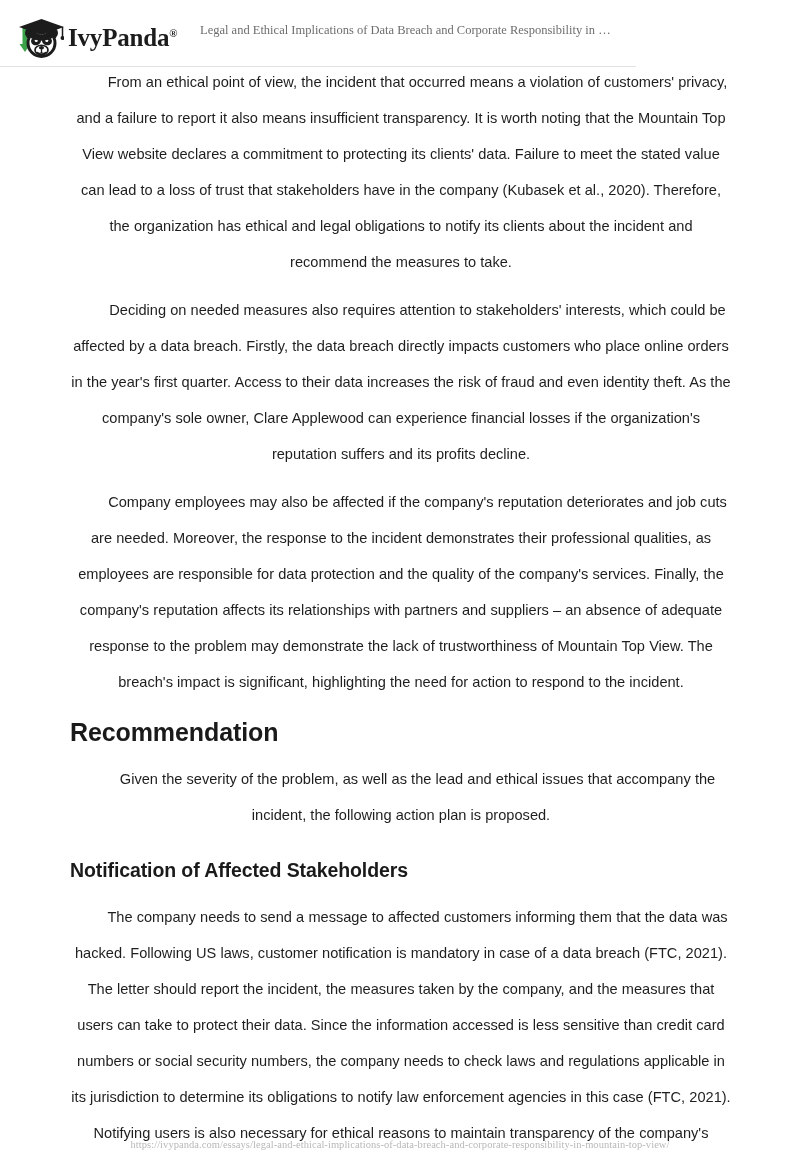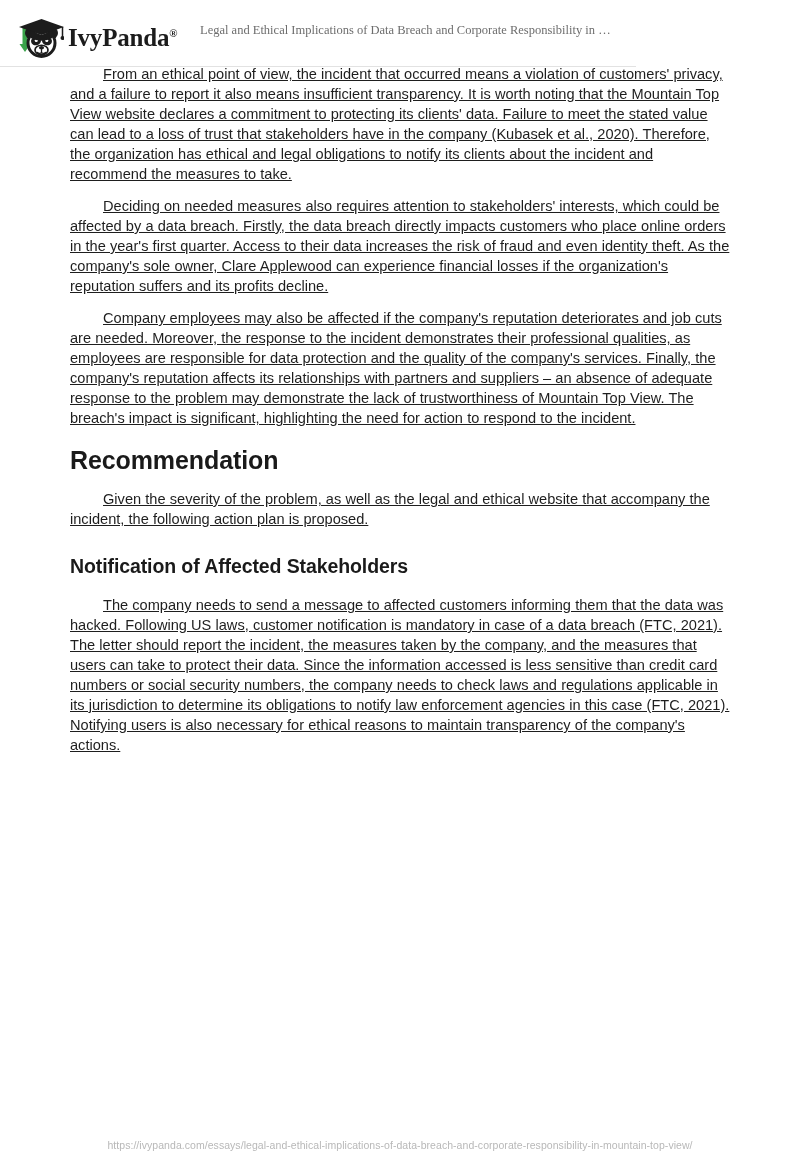--- a/index.html
+++ b/index.html
@@ -73,26 +73,25 @@
   
   .content {
     position: absolute;
     top: 64px;
     left: 70px;
     width: 662px;
   }
   p.para {
     margin: 0 0 12px 0;
     font-size: 14.6px;
-    line-height: 20px;
+    line-height: 36px;
     text-indent: 33px;
     color: #1e1e1e;
-    text-align: left;
+    text-align: center;
     word-spacing: 0.1px;
-    text-decoration: underline;
   }
   h2.section-heading {
     margin: 17px 0 14px 0;
     font-size: 25px;
     line-height: 30px;
     font-weight: bold;
     color: #1a1a1a;
     letter-spacing: -0.1px;
   }
   h3.sub-heading {
@@ -110,20 +109,21 @@
     left: 0;
     bottom: 8px;
     width: 800px;
     text-align: center;
     font-size: 10.5px;
     color: #b8b8b8;
     letter-spacing: 0.05px;
     padding: 0 24px;
     word-break: break-all;
     line-height: 14px;
+    font-family: Liberation Serif, serif;
   }
 </style>
 </head>
 <body>
 
 <div class="page-header">
   <div class="brand">
     <svg class="brand-mark" viewBox="0 0 100 92" aria-hidden="true">
 
       <path d="M17 22 L27 22 L27 58 L33 58 L22 74 L11 58 L17 58 Z" fill="#3aa34a"></path>
@@ -150,18 +150,18 @@
     <span class="brand-name"><span>IvyPanda</span><span class="brand-reg">®</span></span>
   </div>
   <div class="doc-title">Legal and Ethical Implications of Data Breach and Corporate Responsibility in Mountain Top View</div>
 </div>
 
 <div class="content">
   <p class="para">From an ethical point of view, the incident that occurred means a violation of customers' privacy, and a failure to report it also means insufficient transparency. It is worth noting that the Mountain Top View website declares a commitment to protecting its clients' data. Failure to meet the stated value can lead to a loss of trust that stakeholders have in the company (Kubasek et al., 2020). Therefore, the organization has ethical and legal obligations to notify its clients about the incident and recommend the measures to take.</p>
   <p class="para">Deciding on needed measures also requires attention to stakeholders' interests, which could be affected by a data breach. Firstly, the data breach directly impacts customers who place online orders in the year's first quarter. Access to their data increases the risk of fraud and even identity theft. As the company's sole owner, Clare Applewood can experience financial losses if the organization's reputation suffers and its profits decline.</p>
   <p class="para">Company employees may also be affected if the company's reputation deteriorates and job cuts are needed. Moreover, the response to the incident demonstrates their professional qualities, as employees are responsible for data protection and the quality of the company's services. Finally, the company's reputation affects its relationships with partners and suppliers – an absence of adequate response to the problem may demonstrate the lack of trustworthiness of Mountain Top View. The breach's impact is significant, highlighting the need for action to respond to the incident.</p>
   <h2 class="section-heading">Recommendation</h2>
-  <p class="para">Given the severity of the problem, as well as the legal and ethical website that accompany the incident, the following action plan is proposed.</p>
+  <p class="para">Given the severity of the problem, as well as the lead and ethical issues that accompany the incident, the following action plan is proposed.</p>
   <h3 class="sub-heading">Notification of Affected Stakeholders</h3>
   <p class="para">The company needs to send a message to affected customers informing them that the data was hacked. Following US laws, customer notification is mandatory in case of a data breach (FTC, 2021). The letter should report the incident, the measures taken by the company, and the measures that users can take to protect their data. Since the information accessed is less sensitive than credit card numbers or social security numbers, the company needs to check laws and regulations applicable in its jurisdiction to determine its obligations to notify law enforcement agencies in this case (FTC, 2021). Notifying users is also necessary for ethical reasons to maintain transparency of the company's actions.</p>
 </div>
 
 <div class="page-footer">https://ivypanda.com/essays/legal-and-ethical-implications-of-data-breach-and-corporate-responsibility-in-mountain-top-view/</div>
 
 </body></html>

